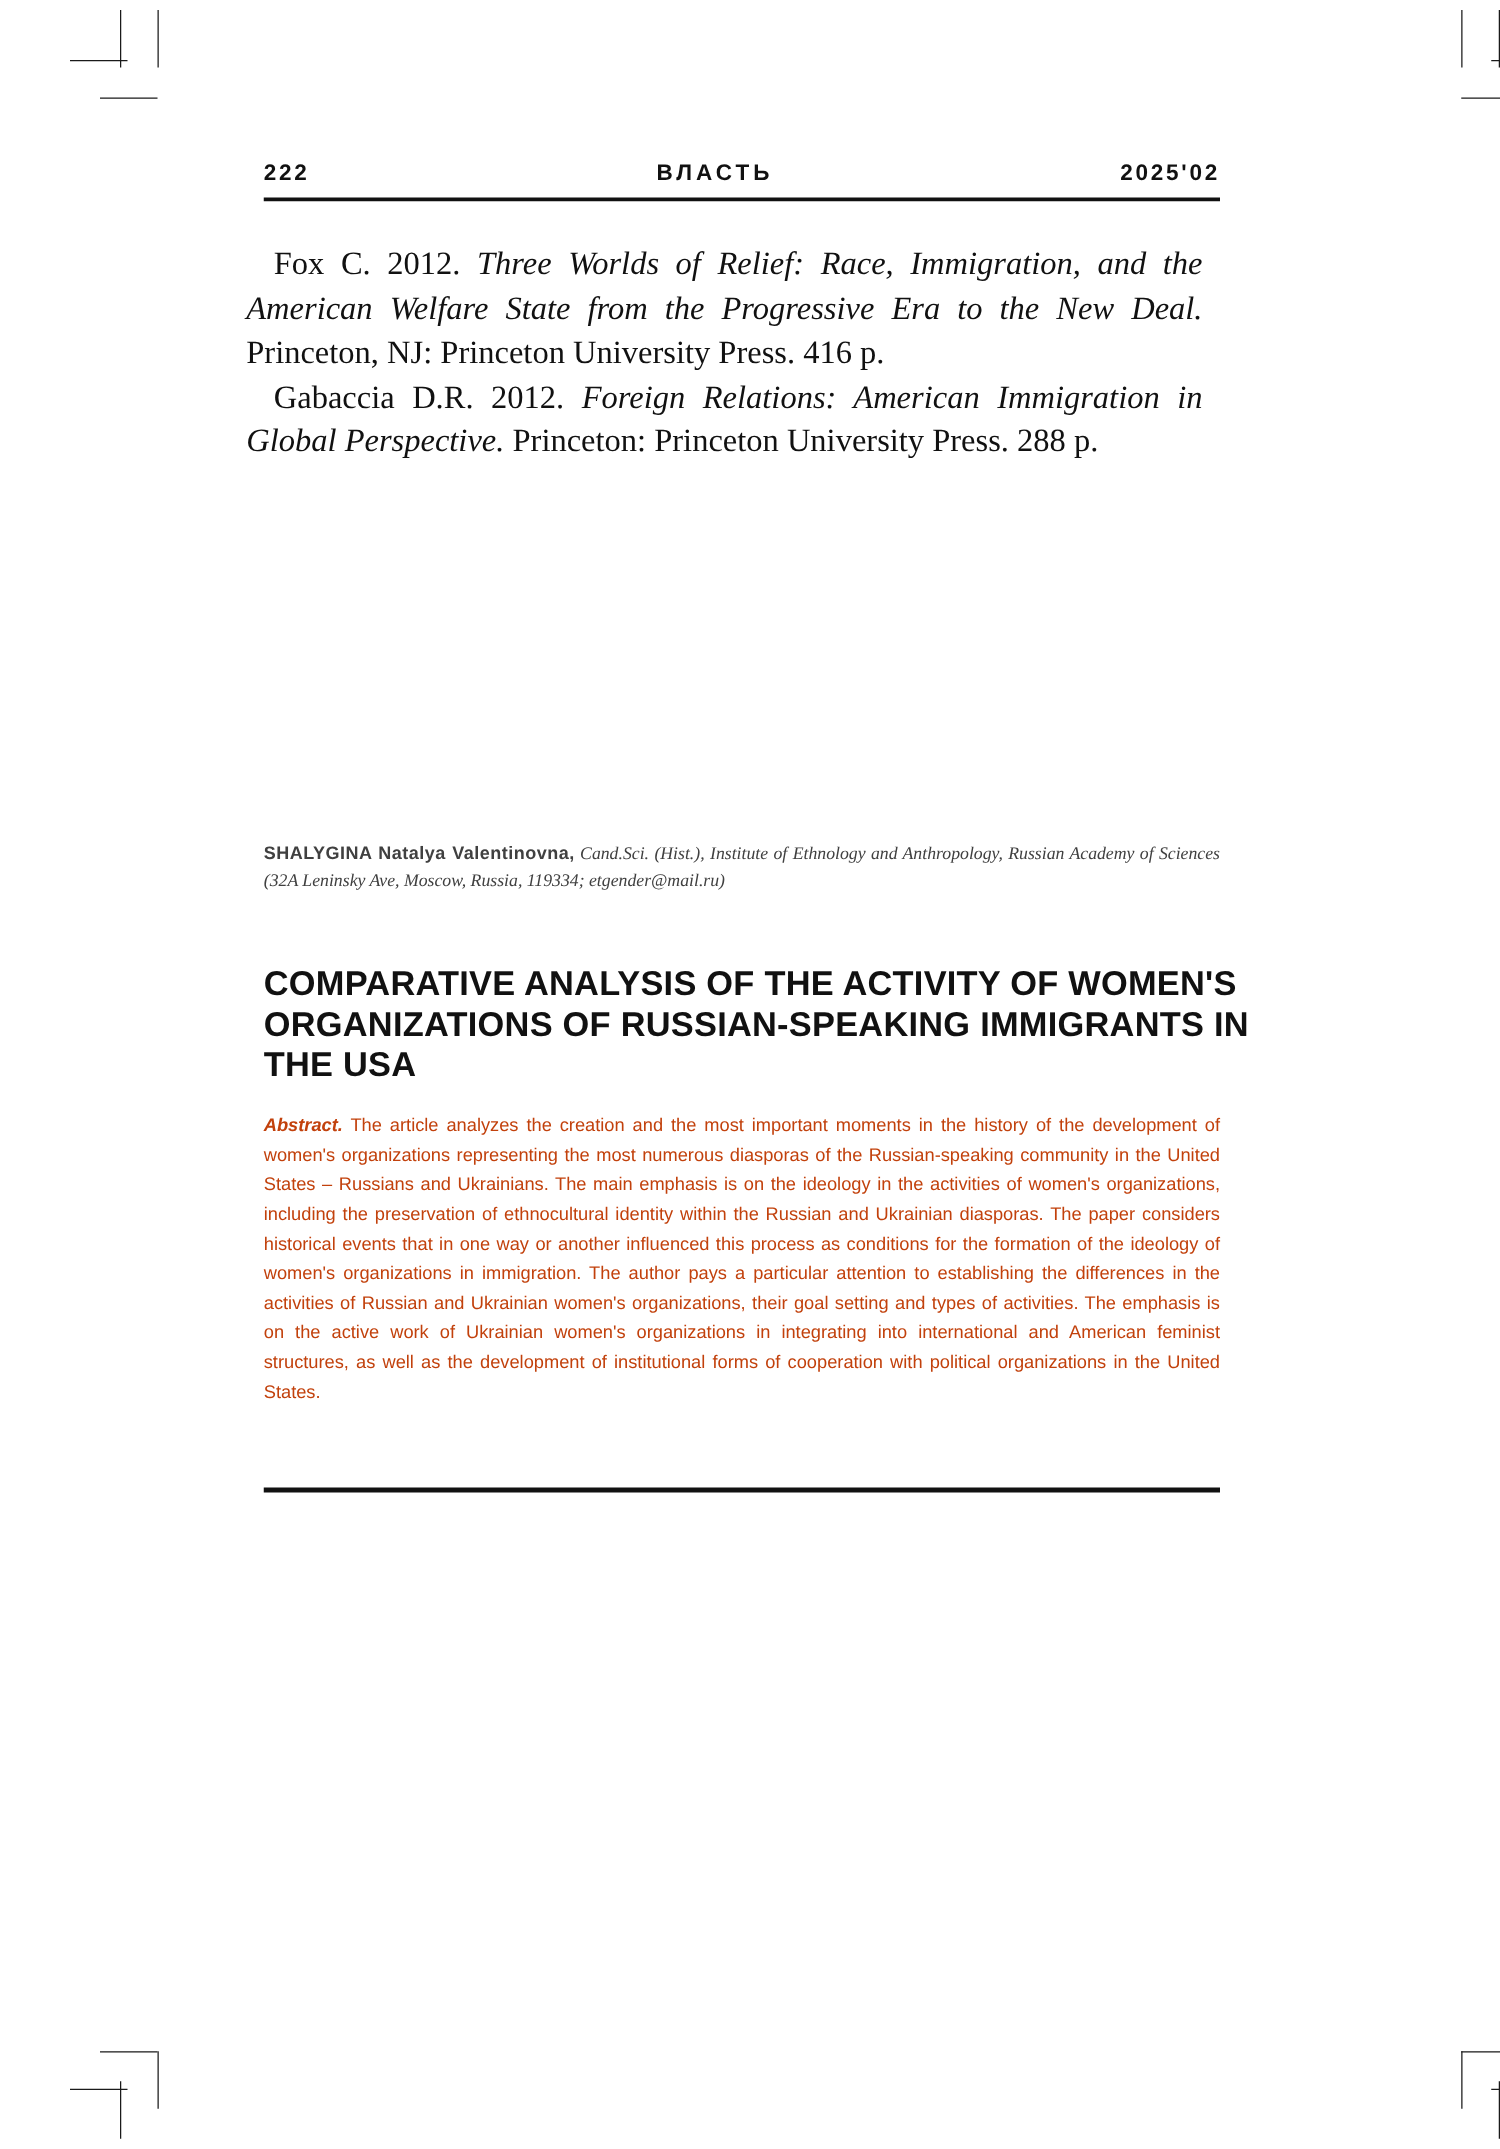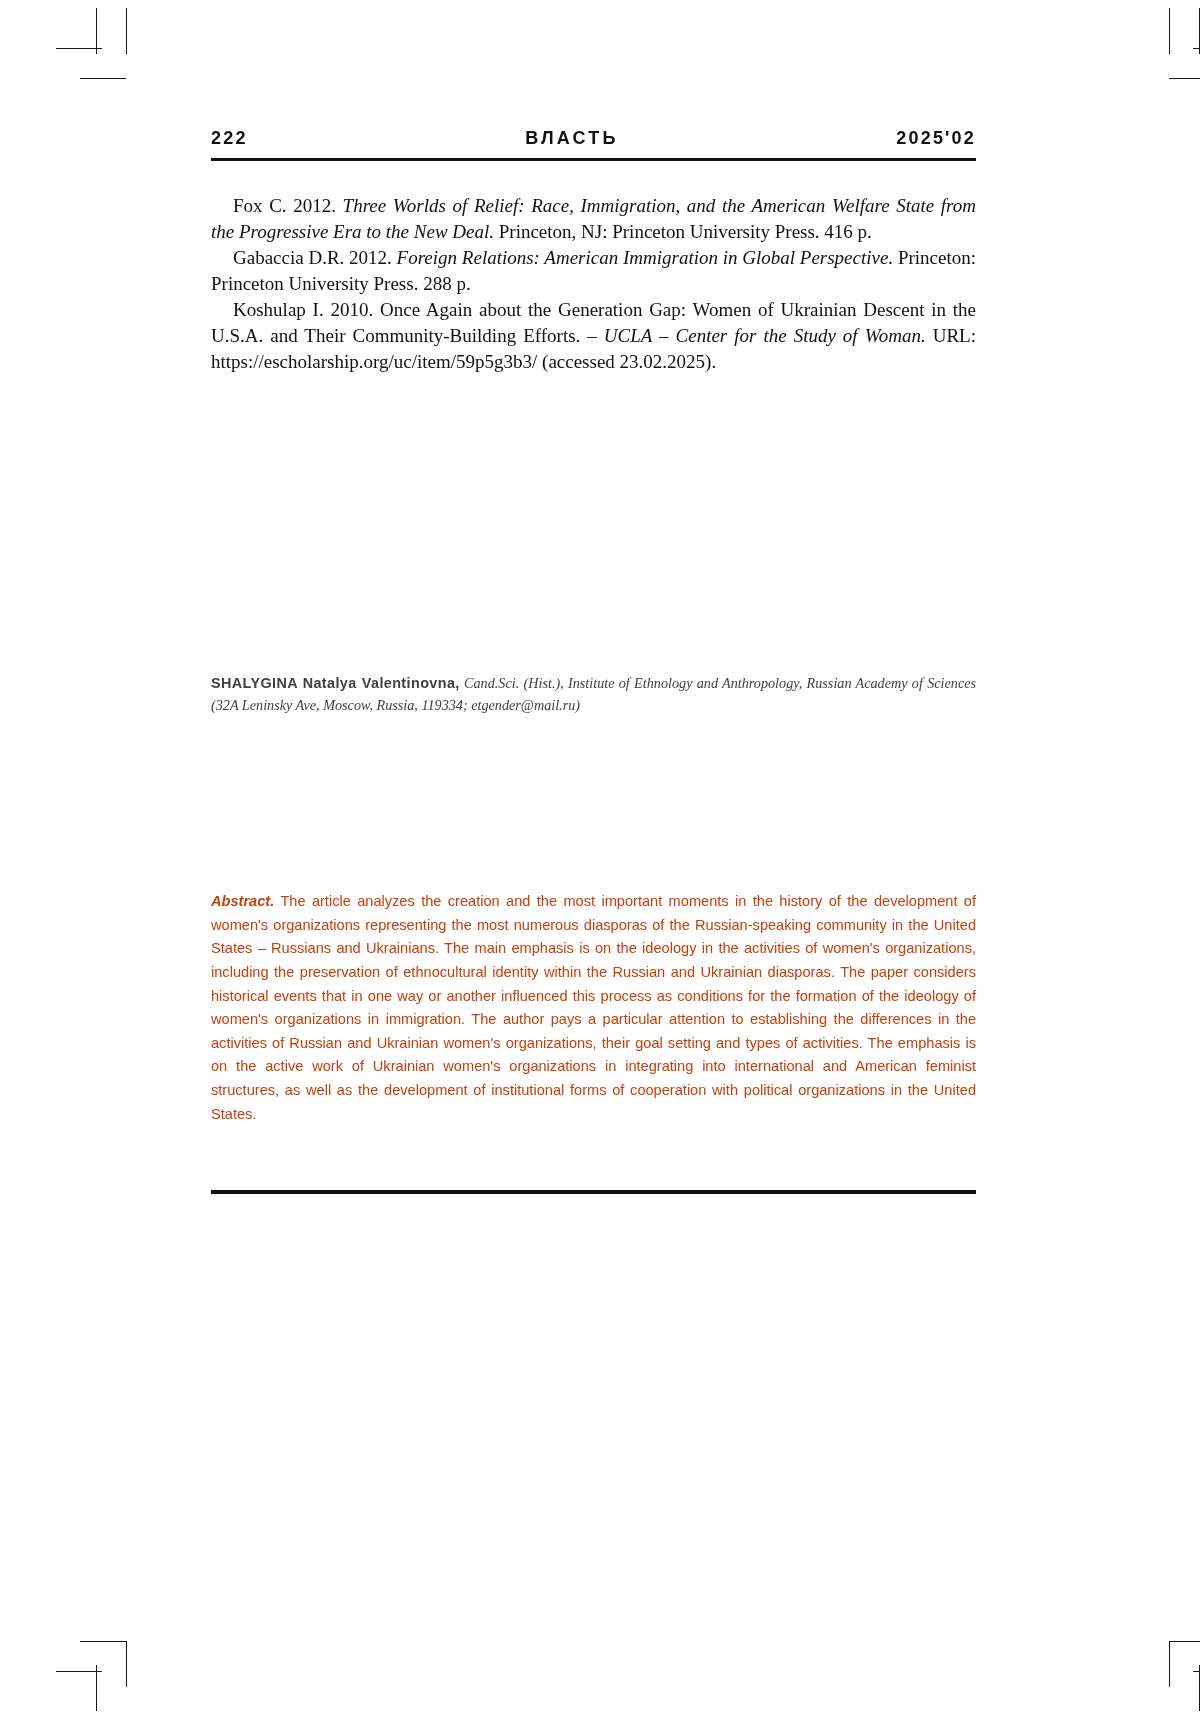--- a/index.html
+++ b/index.html
@@ -49,24 +49,24 @@
     left: 163px;
     top: 158px;
     width: 765px;
     height: 3px;
     background: #111;
   }
 
   
   .biblio {
     position: absolute;
-    left: 163px;
+    left: 149px;
     top: 193px;
     width: 765px;
-    font-size: 19px;
+    font-size: 26px;
     line-height: 1.37;
     text-align: justify;
     color: #111;
   }
   .biblio p {
     margin: 0;
     text-indent: 22px;
   }
   .biblio i { font-style: italic; }
 
@@ -160,28 +160,28 @@
   <div class="runhead">
     <span>222</span>
     <span class="center">ВЛАСТЬ</span>
     <span>2025'02</span>
   </div>
   <div class="rule-top"></div>
 
   <div class="biblio" id="biblio">
       <p>Fox C. 2012. <i>Three Worlds of Relief: Race, Immigration, and the American Welfare State from the Progressive Era to the New Deal.</i> Princeton, NJ: Princeton University Press. 416 p.</p>
       <p>Gabaccia D.R. 2012. <i>Foreign Relations: American Immigration in Global Perspective.</i> Princeton: Princeton University Press. 288 p.</p>
-      <p>Koshulap I. 2010. Once Again about the Generation Gap: Women of Ukrainian Descent in the U.S.A. and Their Community-Building Efforts. ‒ <i>UCLA ‒ Center for the Study of Woman.</i> URL: https://escholarship.org/uc/item/59p5g3b3/ (accessed 23.02.2025).</p>
     </div>
 
   <div class="author-note">
     <span class="name">SHALYGINA Natalya Valentinovna,</span>
     <span>Cand.Sci. (Hist.), Institute of Ethnology and Anthropology, Russian Academy of Sciences (32A Leninsky Ave, Moscow, Russia, 119334; etgender@mail.ru)</span>
   </div>
 
+  <h1 class="art-title">COMPARATIVE ANALYSIS OF THE ACTIVITY OF WOMEN'S ORGANIZATIONS OF RUSSIAN-SPEAKING IMMIGRANTS IN THE USA</h1>
 
   <div class="abstract">
     <p>
       <span class="lead">Abstract.</span>
       <span id="abstract-text"> The article analyzes the creation and the most important moments in the history of the development of women's organizations representing the most numerous diasporas of the Russian-speaking community in the United States – Russians and Ukrainians. The main emphasis is on the ideology in the activities of women's organizations, including the preservation of ethnocultural identity within the Russian and Ukrainian diasporas. The paper considers historical events that in one way or another influenced this process as conditions for the formation of the ideology of women's organizations in immigration. The author pays a particular attention to establishing the differences in the activities of Russian and Ukrainian women's organizations, their goal setting and types of activities. The emphasis is on the active work of Ukrainian women's organizations in integrating into international and American feminist structures, as well as the development of institutional forms of cooperation with political organizations in the United States.</span>
     </p>
   </div>
 
   <div class="rule-bottom"></div>
 </div>

